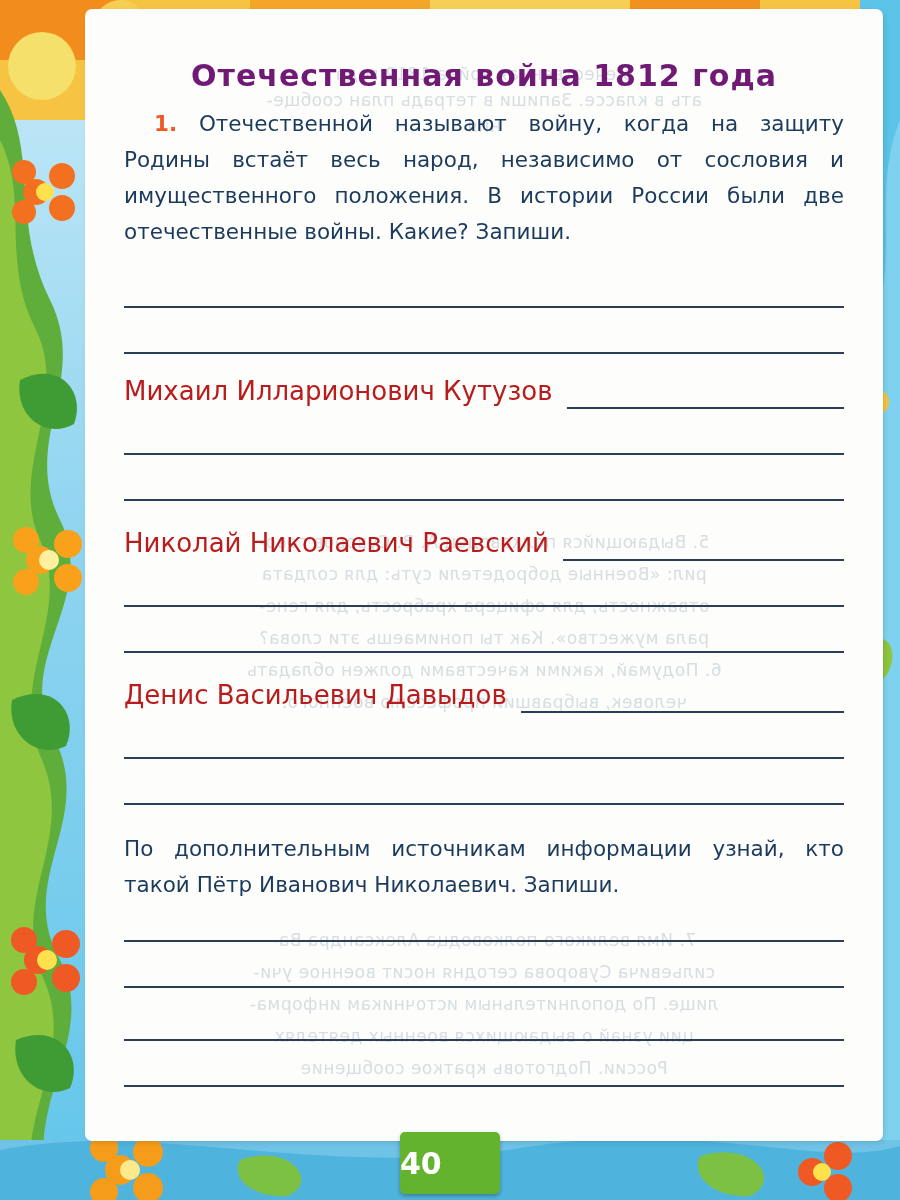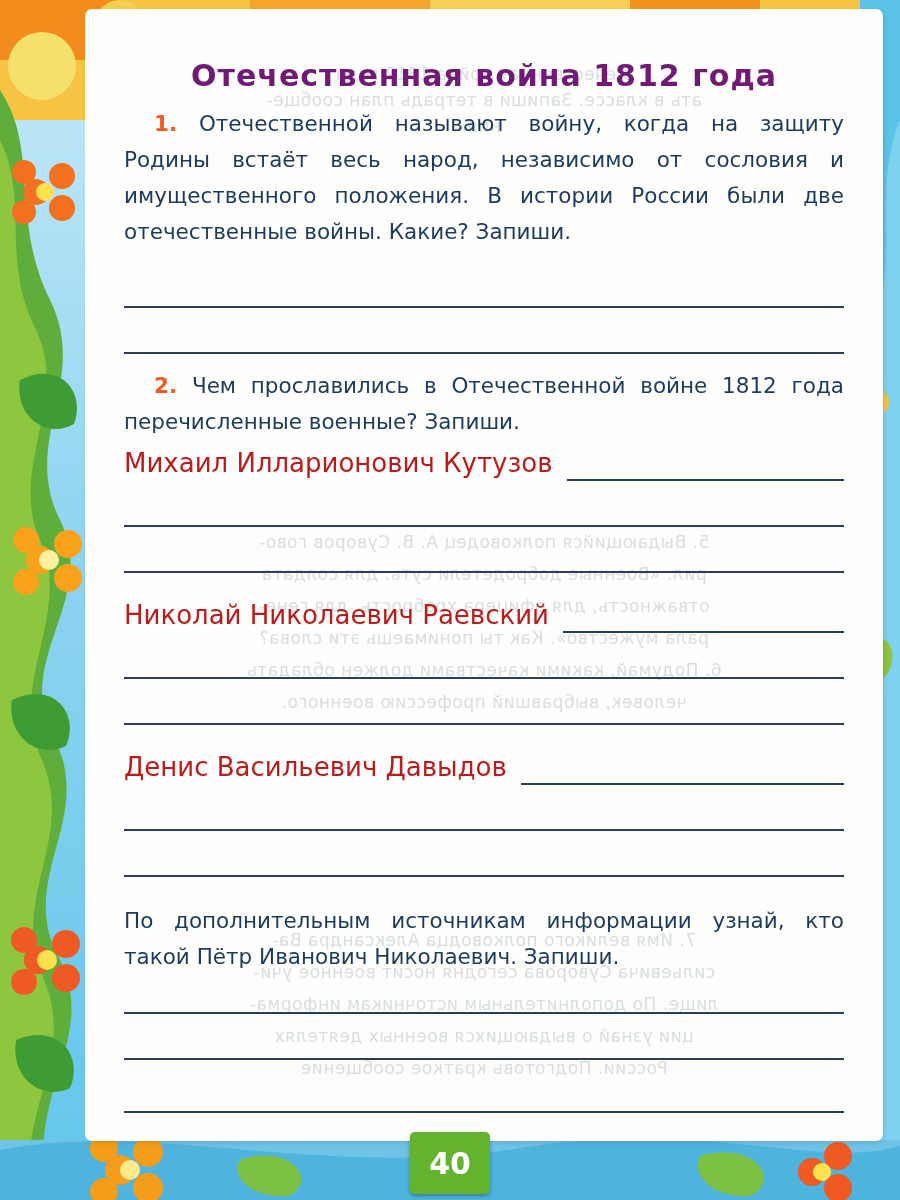--- a/index.html
+++ b/index.html
@@ -104,25 +104,25 @@
   .gap{height:14px;}
   .gap-s{height:7px;}
   .gap-l{height:26px;}
 
   
   .page-tab{
     position:absolute;
     left:50%;
     transform:translateX(-50%);
     bottom:6px;
-    width:80px;height:62px;
+    width:100px;height:62px;
     background:#63b32e;
     border-radius:5px;
     box-shadow:0 2px 4px rgba(0,0,0,.3);
-    display:flex;align-items:center;justify-content:center;
+    display:flex;align-items:center;
   }
   .page-tab span{
     color:#ffffff;font-size:30px;font-weight:bold;
   }
 </style>
 </head>
 <body>
 
 <div class="page-bg">
   <svg width="900" height="1200" style="position:absolute;left:0;top:0">
@@ -244,24 +244,20 @@
       <div class="rules">
         <div class="rule"></div>
         <div style="height:14px"></div>
         <div class="rule"></div>
       </div>
     </div>
 
     <div class="gap"></div>
 
     <div class="q-block">
-      <p class="para">
-        <span class="indent"></span><span class="num">2.</span>
-        <span>Чем прославились в Отечественной войне 1812 года перечисленные военные? Запиши.</span>
-      </p>
 
       <div class="gap-s"></div>
 
       <div class="label-line">
         <span class="lbl">Михаил Илларионович Кутузов</span>
         <span class="fill"></span>
       </div>
       <div class="rules">
         <div style="height:14px"></div>
         <div class="rule"></div>

